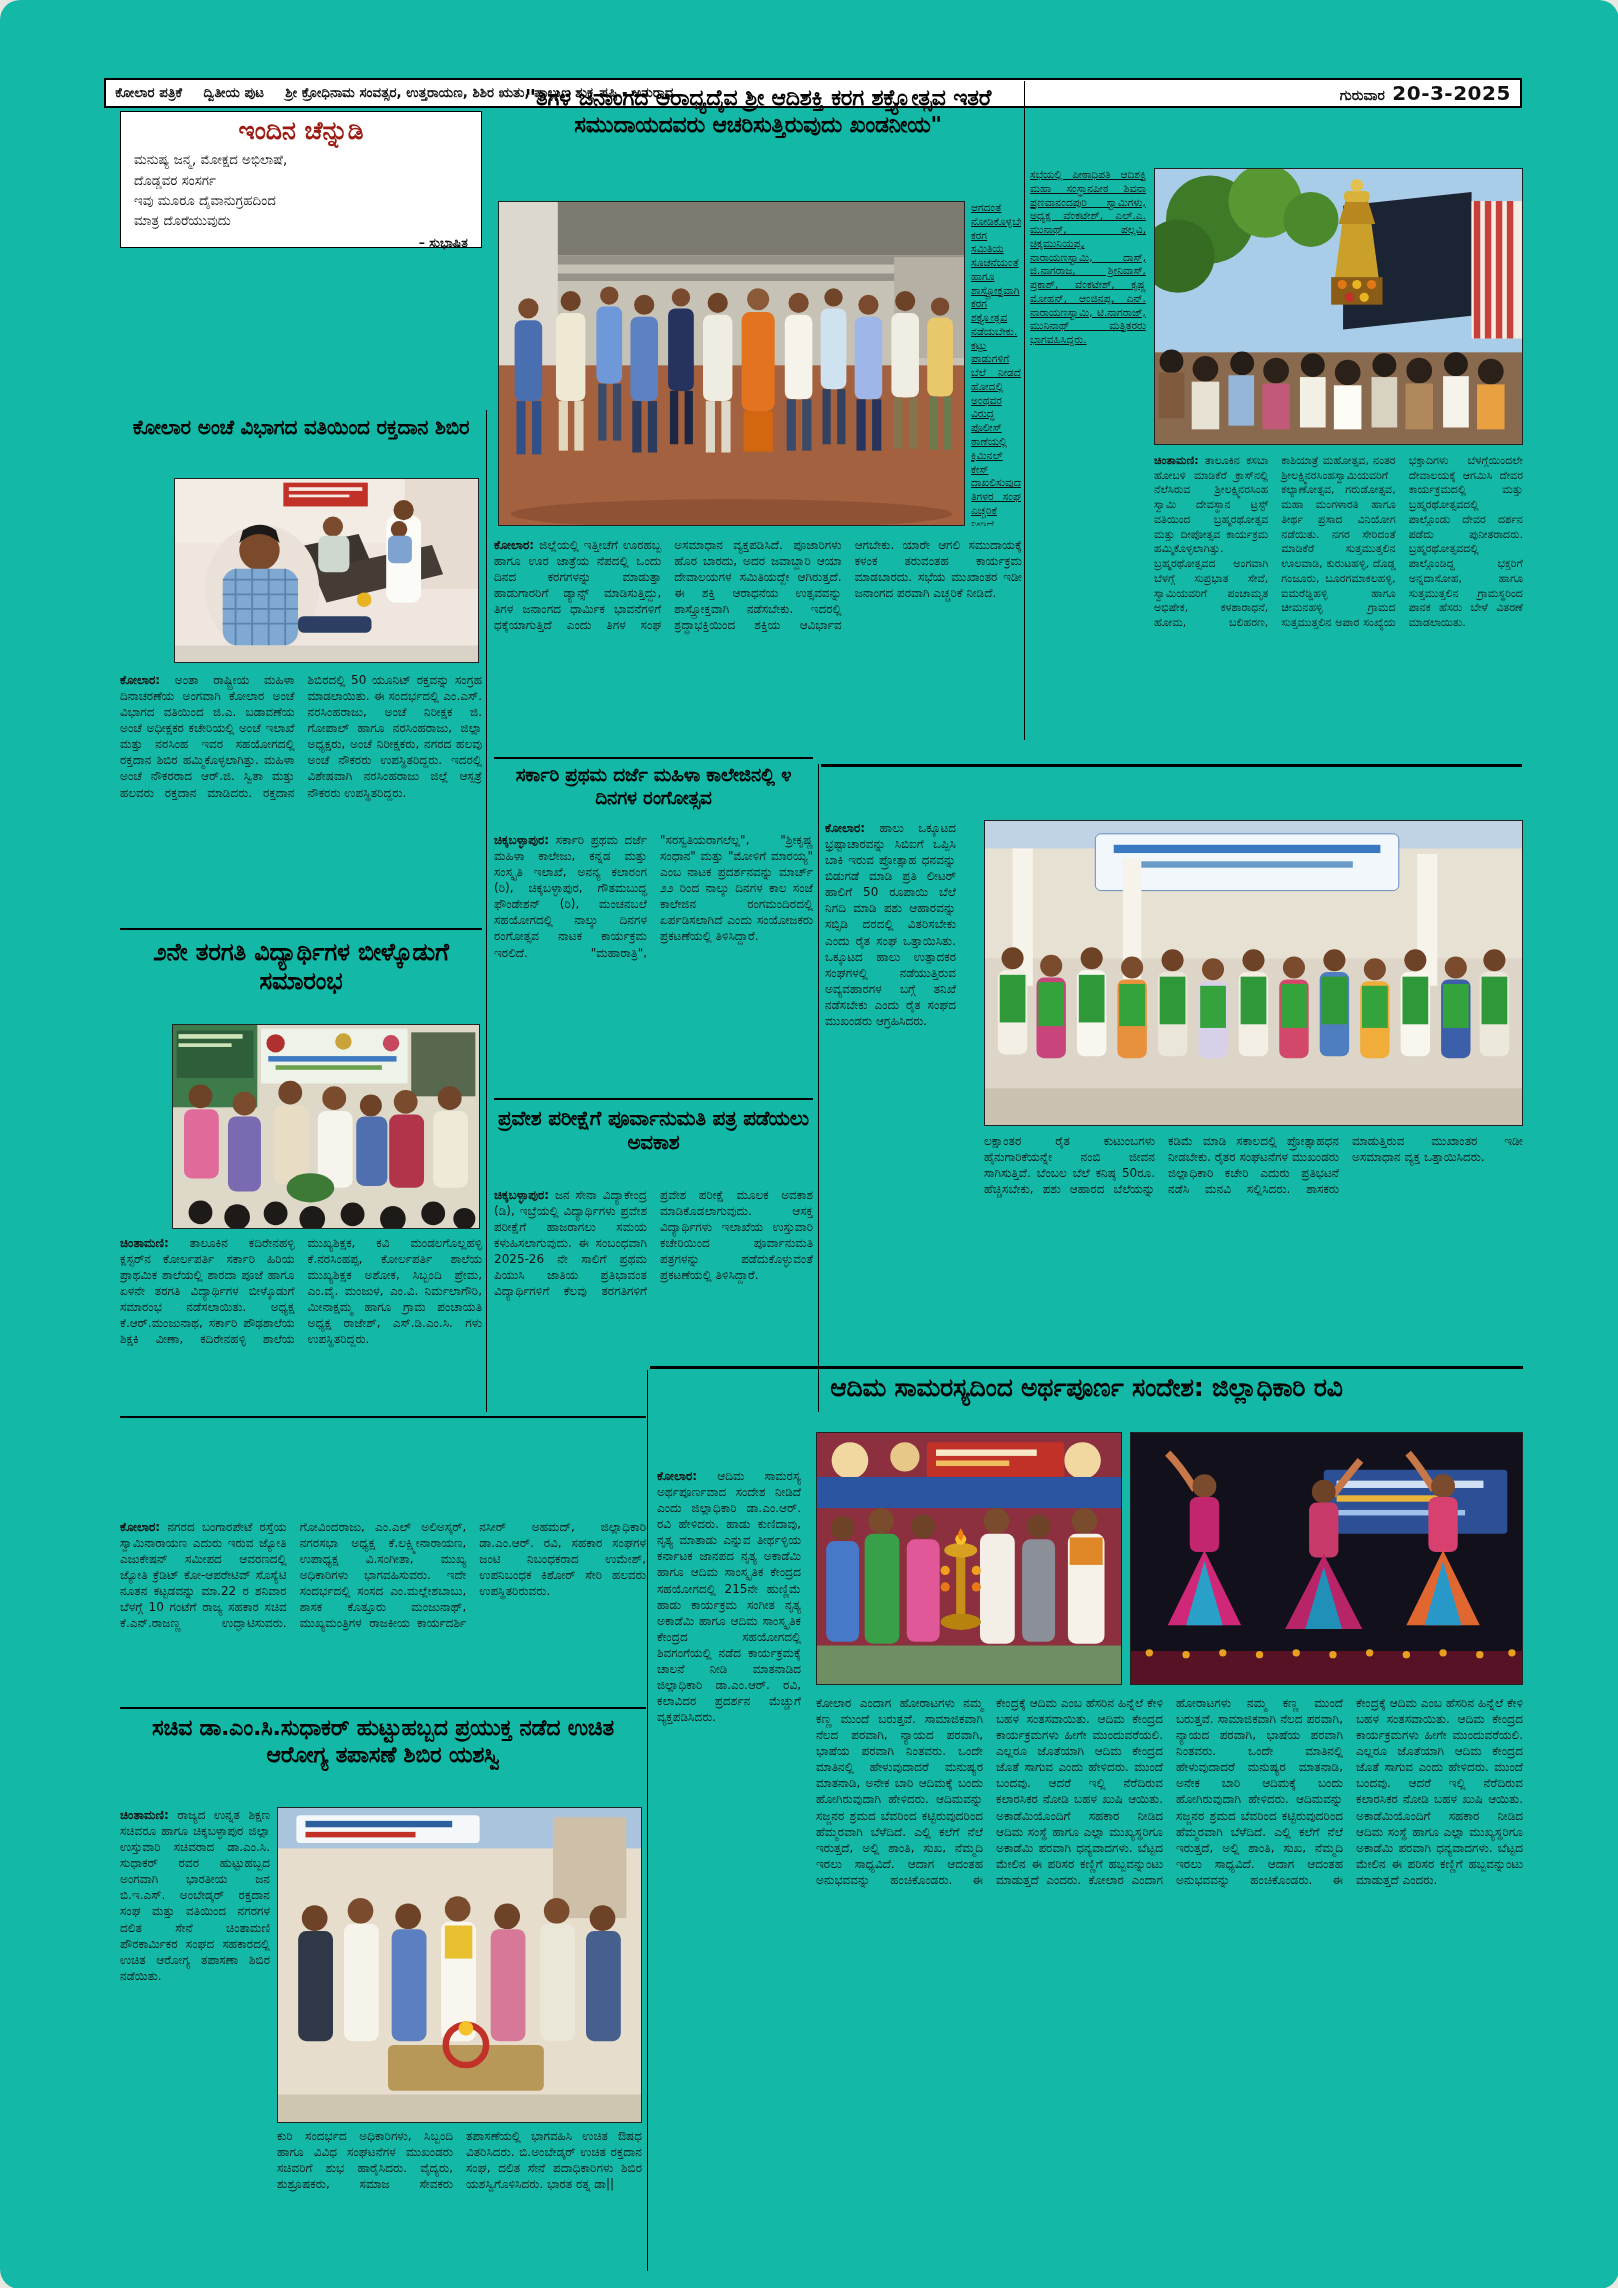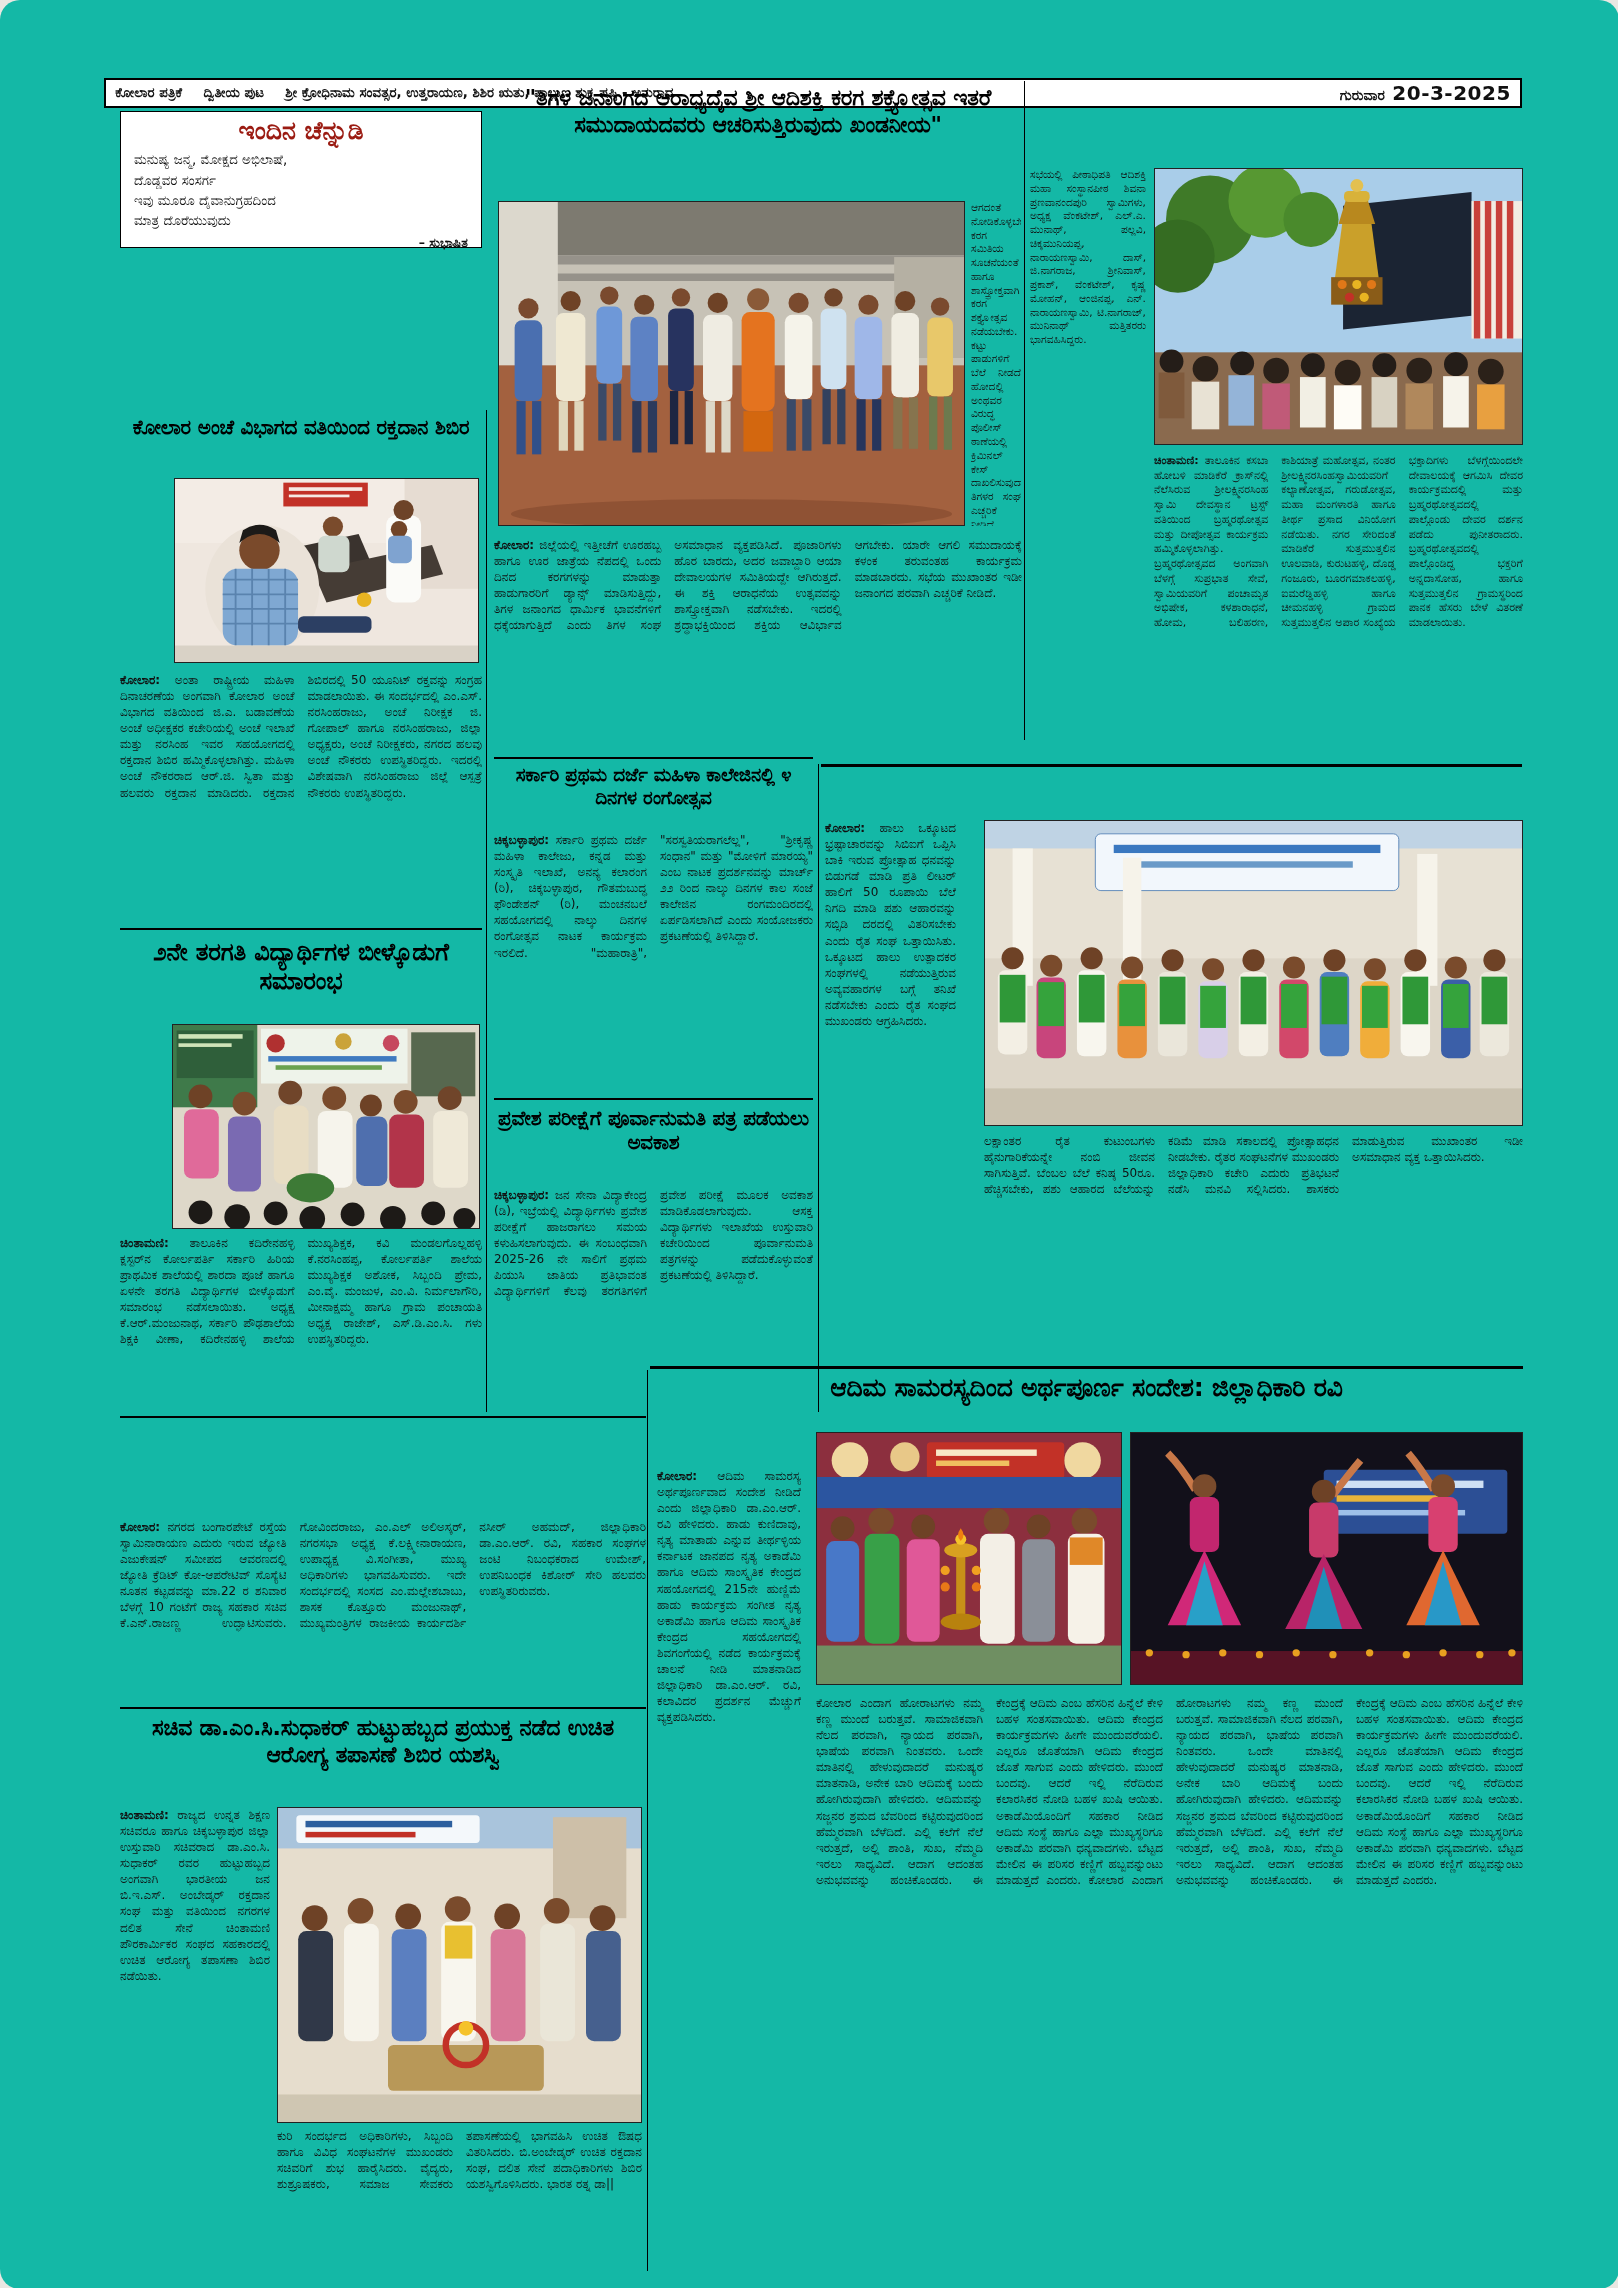--- a/index.html
+++ b/index.html
@@ -24,21 +24,21 @@
   .hl{font-weight:bold;text-align:center;color:#000;line-height:1.22;letter-spacing:-0.2px;}
   .hl.s20{font-size:18.5px;} .hl.s22{font-size:20px;}
   .hl.s23{font-size:21px;} .hl.s24{font-size:22px;} .hl.s25{font-size:23px;}
   .hl.s26{font-size:24px;} .hl.s27{font-size:25px;}
   
   .bd{font-size:12px;line-height:1.34;text-align:justify;overflow:hidden;box-sizing:border-box;}
   .bd b{font-weight:bold;}
   .c2{column-count:2;column-gap:13px;}
   .c3{column-count:3;column-gap:13px;}
   .c4{column-count:4;column-gap:13px;}
-  .small{font-size:10.6px;line-height:1.3;}
+  .small{font-size:10.6px;line-height:1.3;text-decoration:underline;}
   .bd p{margin:0;text-indent:1.4em;}
   .bd p.nofirst{text-indent:0;}
   
   .ph{border:0.9px solid #222;background:#ccc;overflow:hidden;box-sizing:border-box;}
   .ph svg{display:block;width:100%;height:100%;}
   
   .hrule{background:#000;} .vrule{background:#000;width:0.9px;}
 </style>
 </head>
 <body>

